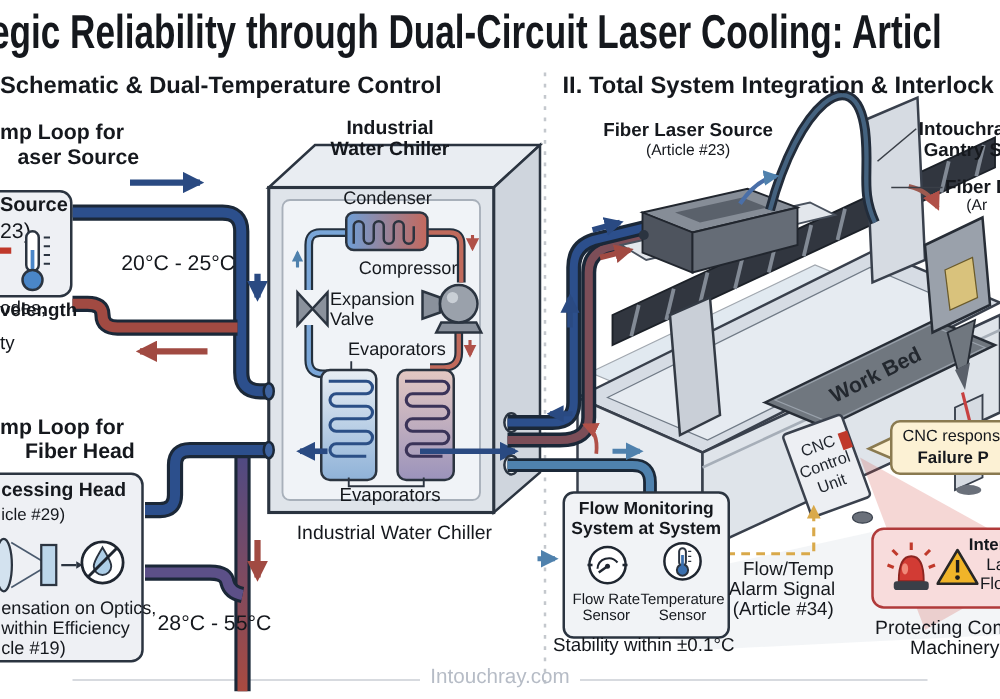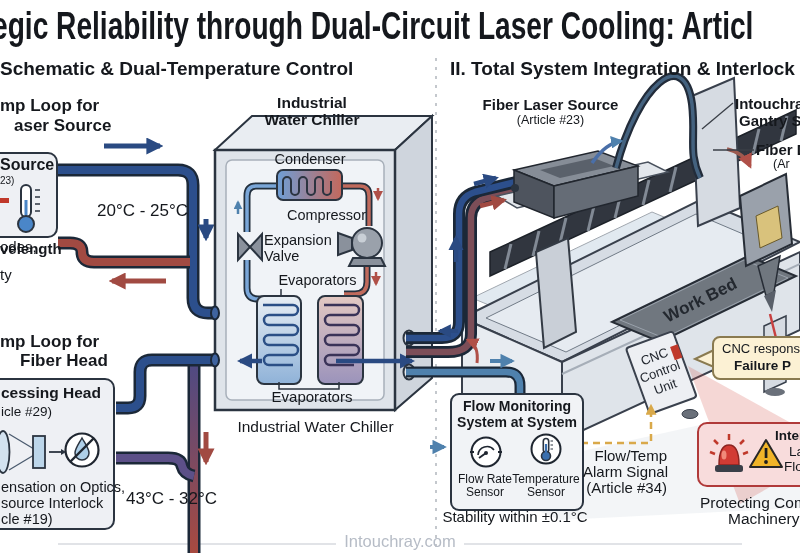--- a/index.html
+++ b/index.html
@@ -9,21 +9,21 @@
   svg.art{position:absolute;left:0;top:0;}
   .title{left:-8px;top:5px;font-size:38px;font-weight:bold;transform:scaleX(.74);transform-origin:left top;letter-spacing:0;}
   .hL{left:0;top:58px;font-size:19px;font-weight:bold;}
   .hR{left:450px;top:58px;font-size:19px;font-weight:bold;}
   .b17{font-size:17px;font-weight:bold;line-height:20px;}
   .loop1a{left:0;top:96px;} .loop1b{left:0;top:116px;padding-left:14px;}
   .loop2a{left:0;top:332px;} .loop2b{left:20px;top:351px;}
   .box{position:absolute;background:#eef0f4;border:2.5px solid #2b3440;border-radius:10px;box-sizing:border-box;}
   .laserbox{left:-40px;top:152px;width:98px;height:86px;}
   .lsb-t{left:38px;top:2px;font-size:16px;font-weight:bold;}
-  .lsb-s{left:38px;top:21px;font-size:10px;}
+  .lsb-s{left:38px;top:21px;font-size:17px;}
   .reddash{left:38px;top:44px;width:9px;height:5px;background:#c0392b;}
   .thermo{left:50px;top:28px;}
   .note{font-size:15px;}
   .n1{left:0;top:238px;} .n2{left:0;top:240px;font-weight:bold;} .n3{left:0;top:266px;}
   .temp1{left:97px;top:201px;font-size:17px;}
   .temp2{left:126px;top:489px;font-size:17px;}
   .procbox{left:-35px;top:378px;width:150px;height:152px;}
   .pb-t{left:34px;top:4px;font-size:15.5px;font-weight:bold;}
   .pb-s{left:34px;top:24px;font-size:13.5px;}
   .pbicons{left:0;top:44px;}
@@ -332,24 +332,24 @@
     <rect x="66" y="12" width="12" height="32" fill="#bcd6ea" stroke="#2b3440" stroke-width="1.8"></rect>
     <line x1="82" y1="28" x2="94" y2="28" stroke="#2b3440" stroke-width="1.8"></line>
     <polygon points="94,25 99,28 94,31" fill="#2b3440"></polygon>
     <g>
       <circle cx="115" cy="26" r="16.5" fill="#fff" stroke="#1f2630" stroke-width="2.2"></circle>
       <path d="M115 14 C111 21 108 25 108 29 a7 7 0 0 0 14 0 C122 25 119 21 115 14 Z" fill="#aecfe8" stroke="#2b3440" stroke-width="1.5"></path>
       <line x1="103" y1="38" x2="127" y2="14" stroke="#1f2630" stroke-width="2.4"></line>
     </g>
   </svg>
   <div class="ab pn pn1">ensation on Optics,</div>
-  <div class="ab pn pn2">source Interlock</div>
+  <div class="ab pn pn2">within Efficiency</div>
   <div class="ab pn pn3">cle #19)</div>
 </div>
-<div class="ab temp2">43°C - 32°C</div>
+<div class="ab temp2">28°C - 55°C</div>
 
 <div class="ab chlbl chl1">Industrial</div>
 <div class="ab chlbl chl2">Water Chiller</div>
 <div class="ab clab cond">Condenser</div>
 <div class="ab clab comp">Compressor</div>
 <div class="ab clab vlv1">Expansion</div>
 <div class="ab clab vlv2">Valve</div>
 <div class="ab clab ev1">Evaporators</div>
 <div class="ab ev2">Evaporators</div>
 <div class="ab fls1">Fiber Laser Source</div>

